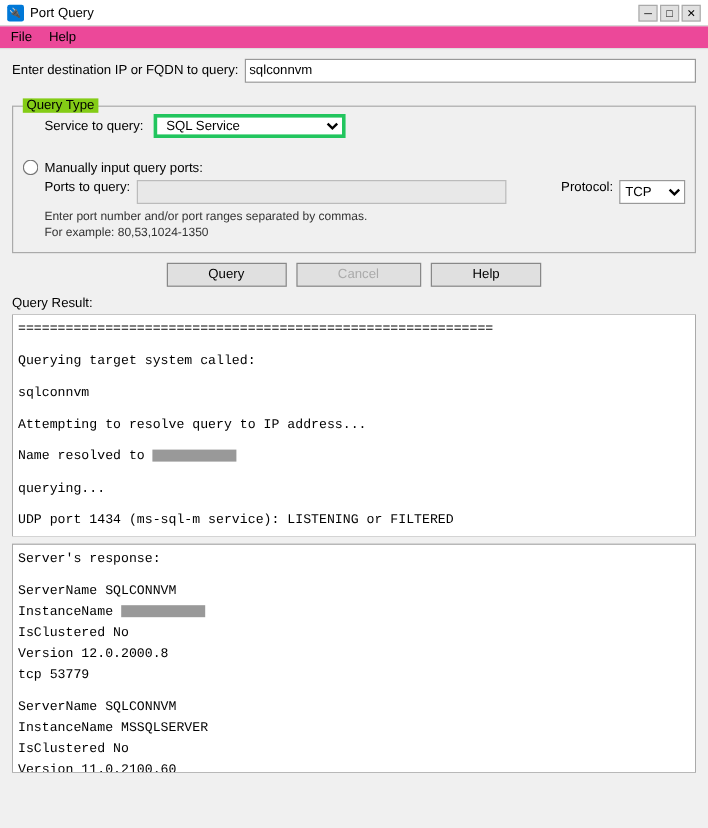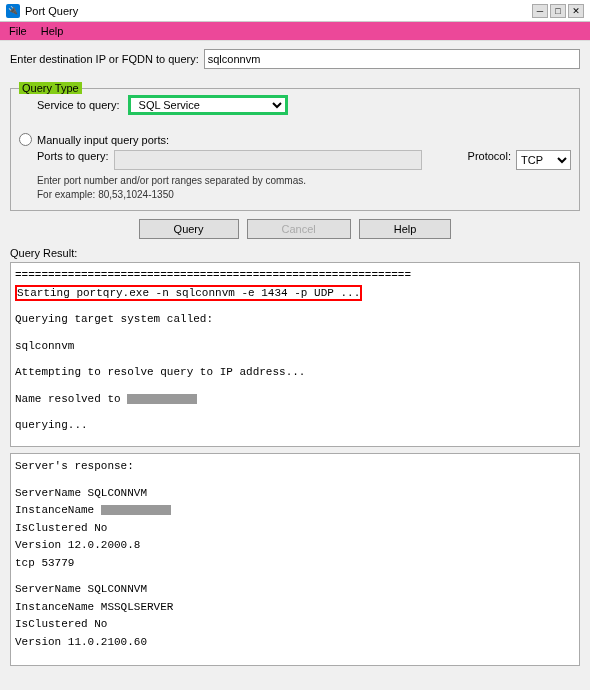--- a/index.html
+++ b/index.html
@@ -214,21 +214,21 @@
       font-size: 11px;
       font-family: Consolas, 'Courier New', monospace;
       padding: 4px;
       margin-bottom: 6px;
       position: relative;
     }
 
     .result-box2 {
       border: 1px solid #aaa;
       background: white;
-      height: 213px;
+      height: 191px;
       overflow-y: scroll;
       font-size: 11px;
       font-family: Consolas, 'Courier New', monospace;
       padding: 4px;
     }
 
     .highlight-red {
       border: 2px solid red;
       display: inline;
     }
@@ -319,21 +319,20 @@
 
   <div class="button-row">
     <button class="btn">Query</button>
     <button class="btn" disabled="">Cancel</button>
     <button class="btn">Help</button>
   </div>
 
   <div class="result-label">Query Result:</div>
   <div class="result-box">
     <div class="result-line">============================================================</div>
-    <div class="result-line"><span class="highlight-red">Starting portqry.exe -n sqlconnvm -e 1434 -p UDP ...</span></div>
     <div class="result-line empty"></div>
     <div class="result-line">Querying target system called:</div>
     <div class="result-line empty"></div>
     <div class="result-line">sqlconnvm</div>
     <div class="result-line empty"></div>
     <div class="result-line">Attempting to resolve query to IP address...</div>
     <div class="result-line empty"></div>
     <div class="result-line">Name resolved to <span class="redacted">&nbsp;</span></div>
     <div class="result-line empty"></div>
     <div class="result-line">querying...</div>

